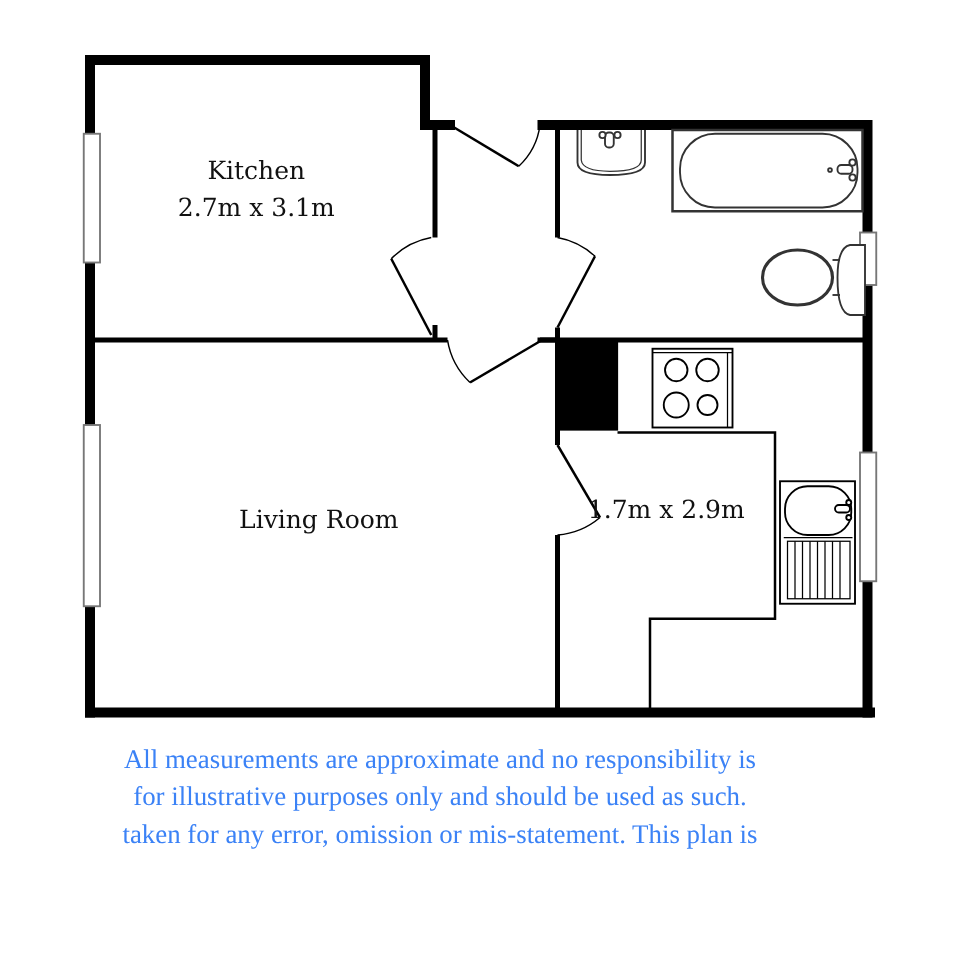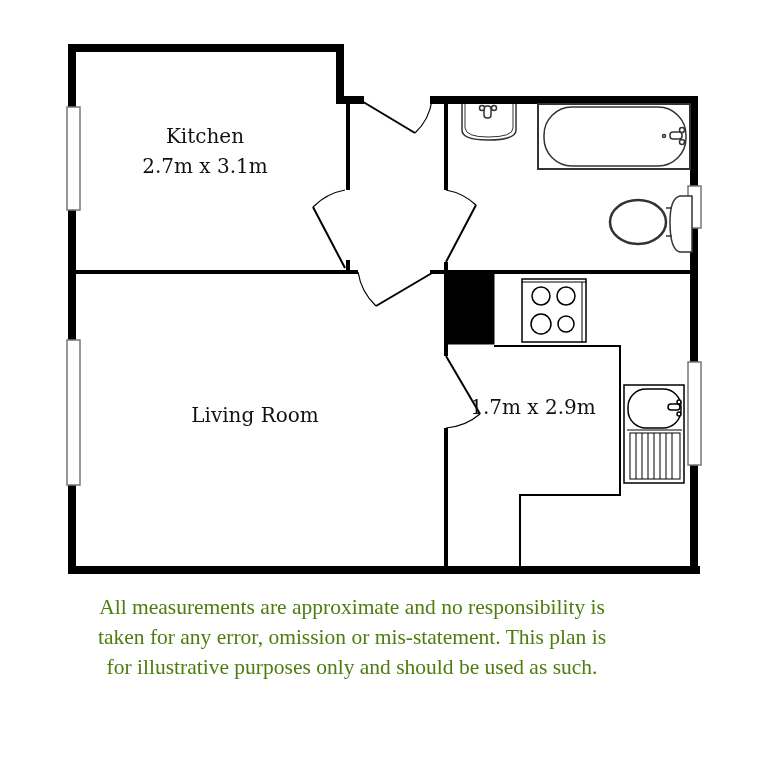--- a/index.html
+++ b/index.html
@@ -1,21 +1,21 @@
 <!DOCTYPE html>
 <html><head>
   <meta charset="utf-8">
   <style>
     html, body { margin: 0; padding: 0; background: #ffffff; }
     body { width: 768px; height: 768px; position: relative; overflow: hidden; }
     #plan { position: absolute; left: 0; top: 0; width: 768px; height: 590px; }
     .room-label { position: absolute; text-align: center; font-family: "DejaVu Serif", serif; font-size: 20px; line-height: 30px; color: #111; }
     .room-label span { display: block; }
     #disclaimer { position: absolute; left: 0; top: 592px; width: 704px; text-align: center;
-      font-family: "Liberation Serif", serif; font-size: 21.5px; line-height: 30px; color: #4d7c0f; }
+      font-family: "Liberation Serif", serif; font-size: 21.5px; line-height: 30px; color: #3b82f6; }
     #disclaimer span { display: block; white-space: nowrap; }
   </style>
 </head>
 <body>
 
 <svg id="plan" viewBox="0 0 768 590" xmlns="http://www.w3.org/2000/svg">
   <g fill="none" stroke="#000" stroke-width="8" stroke-linecap="square">
 
     <polyline points="72,48 340,48 340,100 360,100"></polyline>
     <line x1="72" y1="48" x2="72" y2="570"></line>
@@ -131,15 +131,15 @@
 </div>
 <div class="room-label" style="left:140px; top:400px; width:230px;">
   <span>Living Room</span>
 </div>
 <div class="room-label" style="left:448px; top:392px; width:170px;">
   <span>1.7m x 2.9m</span>
 </div>
 
 <div id="disclaimer">
   <span>All measurements are approximate and no responsibility is</span>
+  <span>for illustrative purposes only and should be used as such.</span>
   <span>taken for any error, omission or mis-statement.  This plan is</span>
-  <span>for illustrative purposes only and should be used as such.</span>
 </div>
 
 </body></html>

